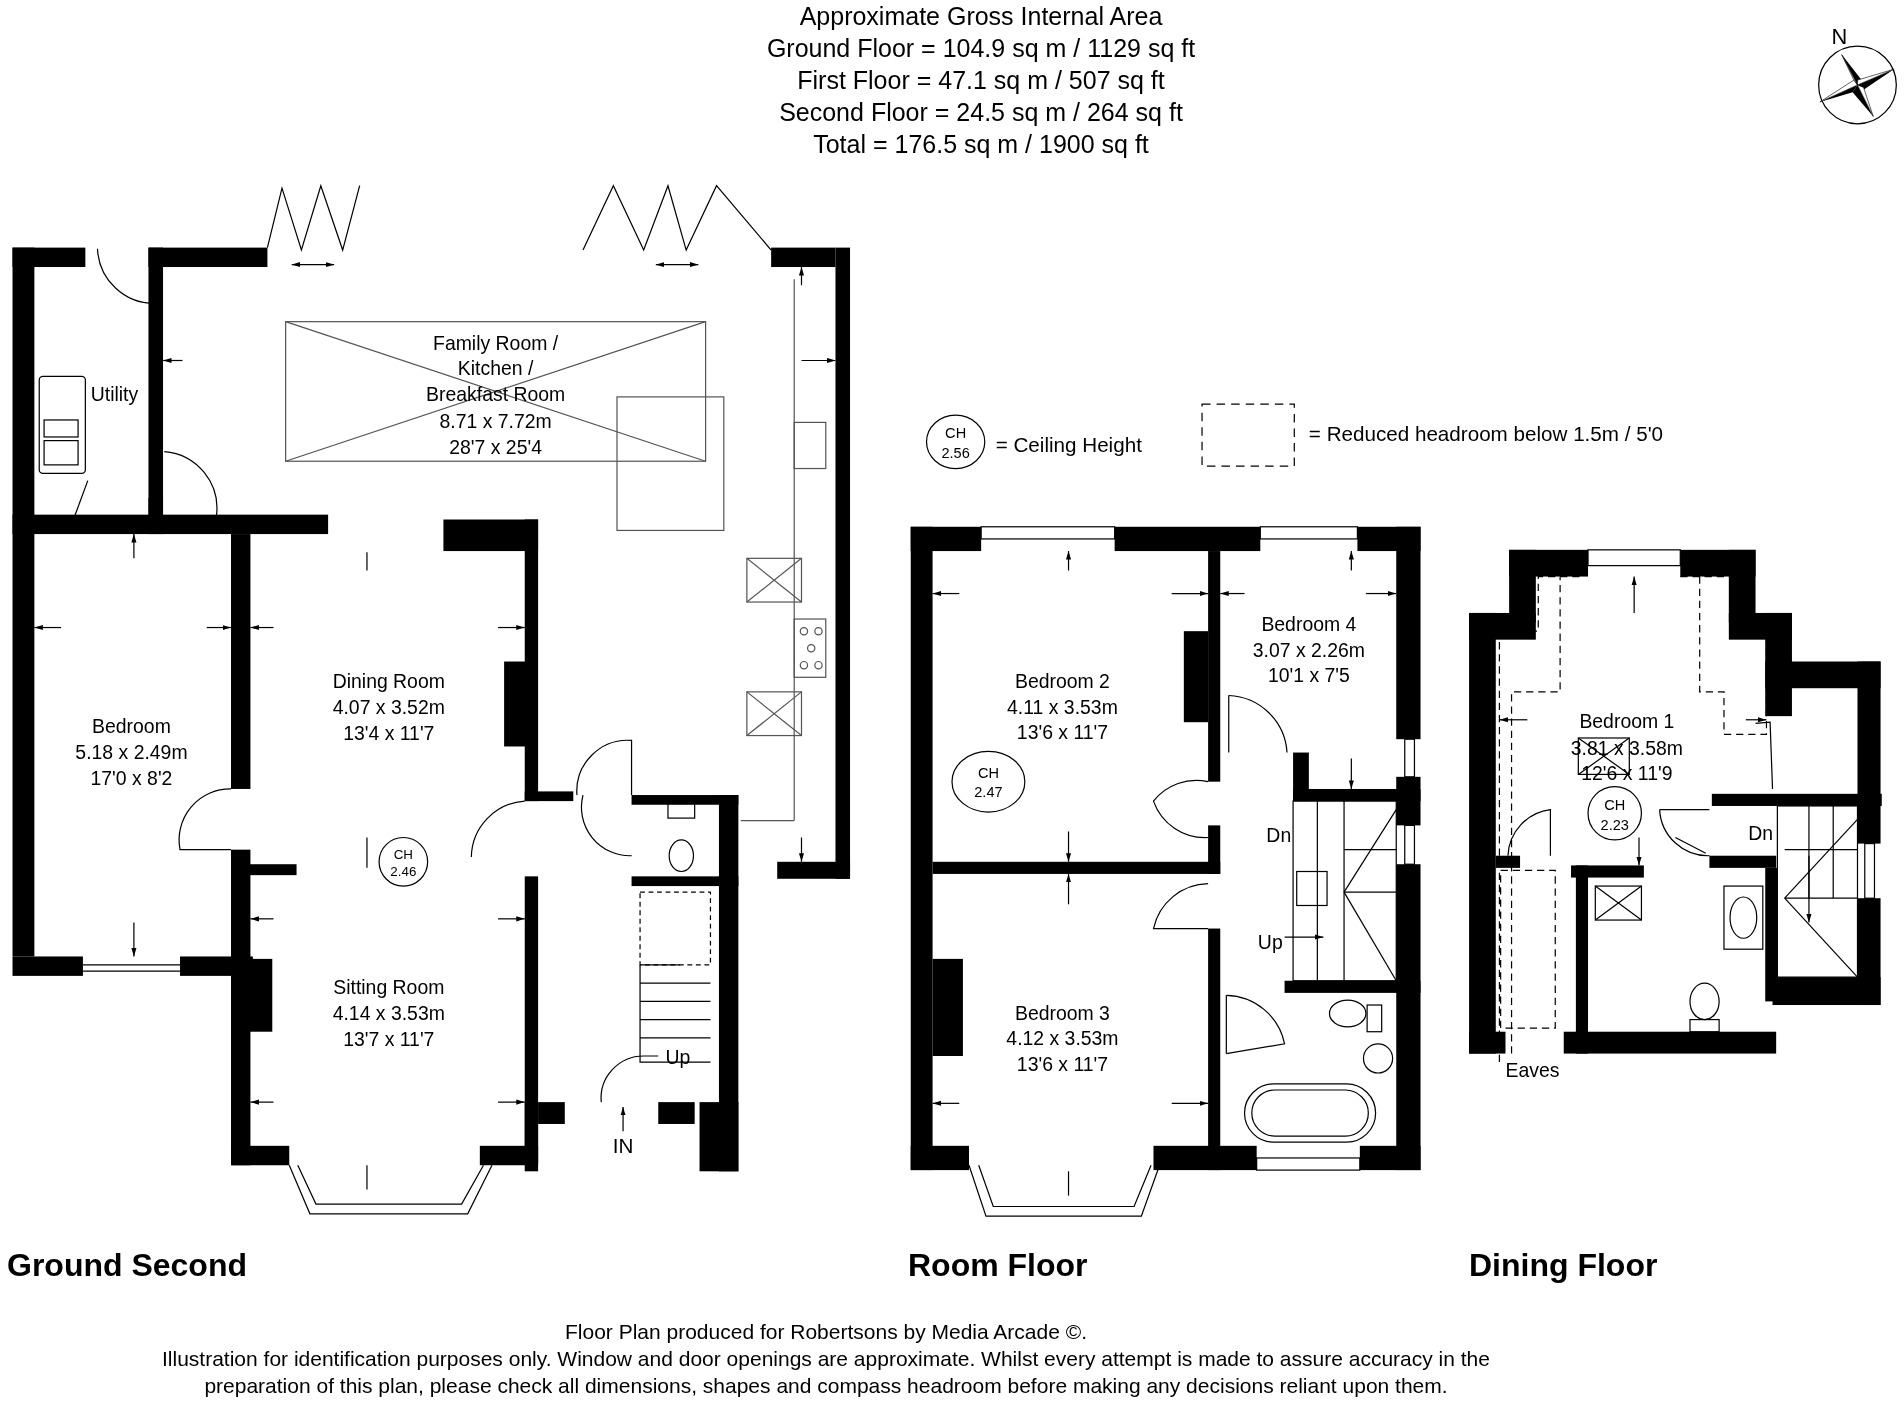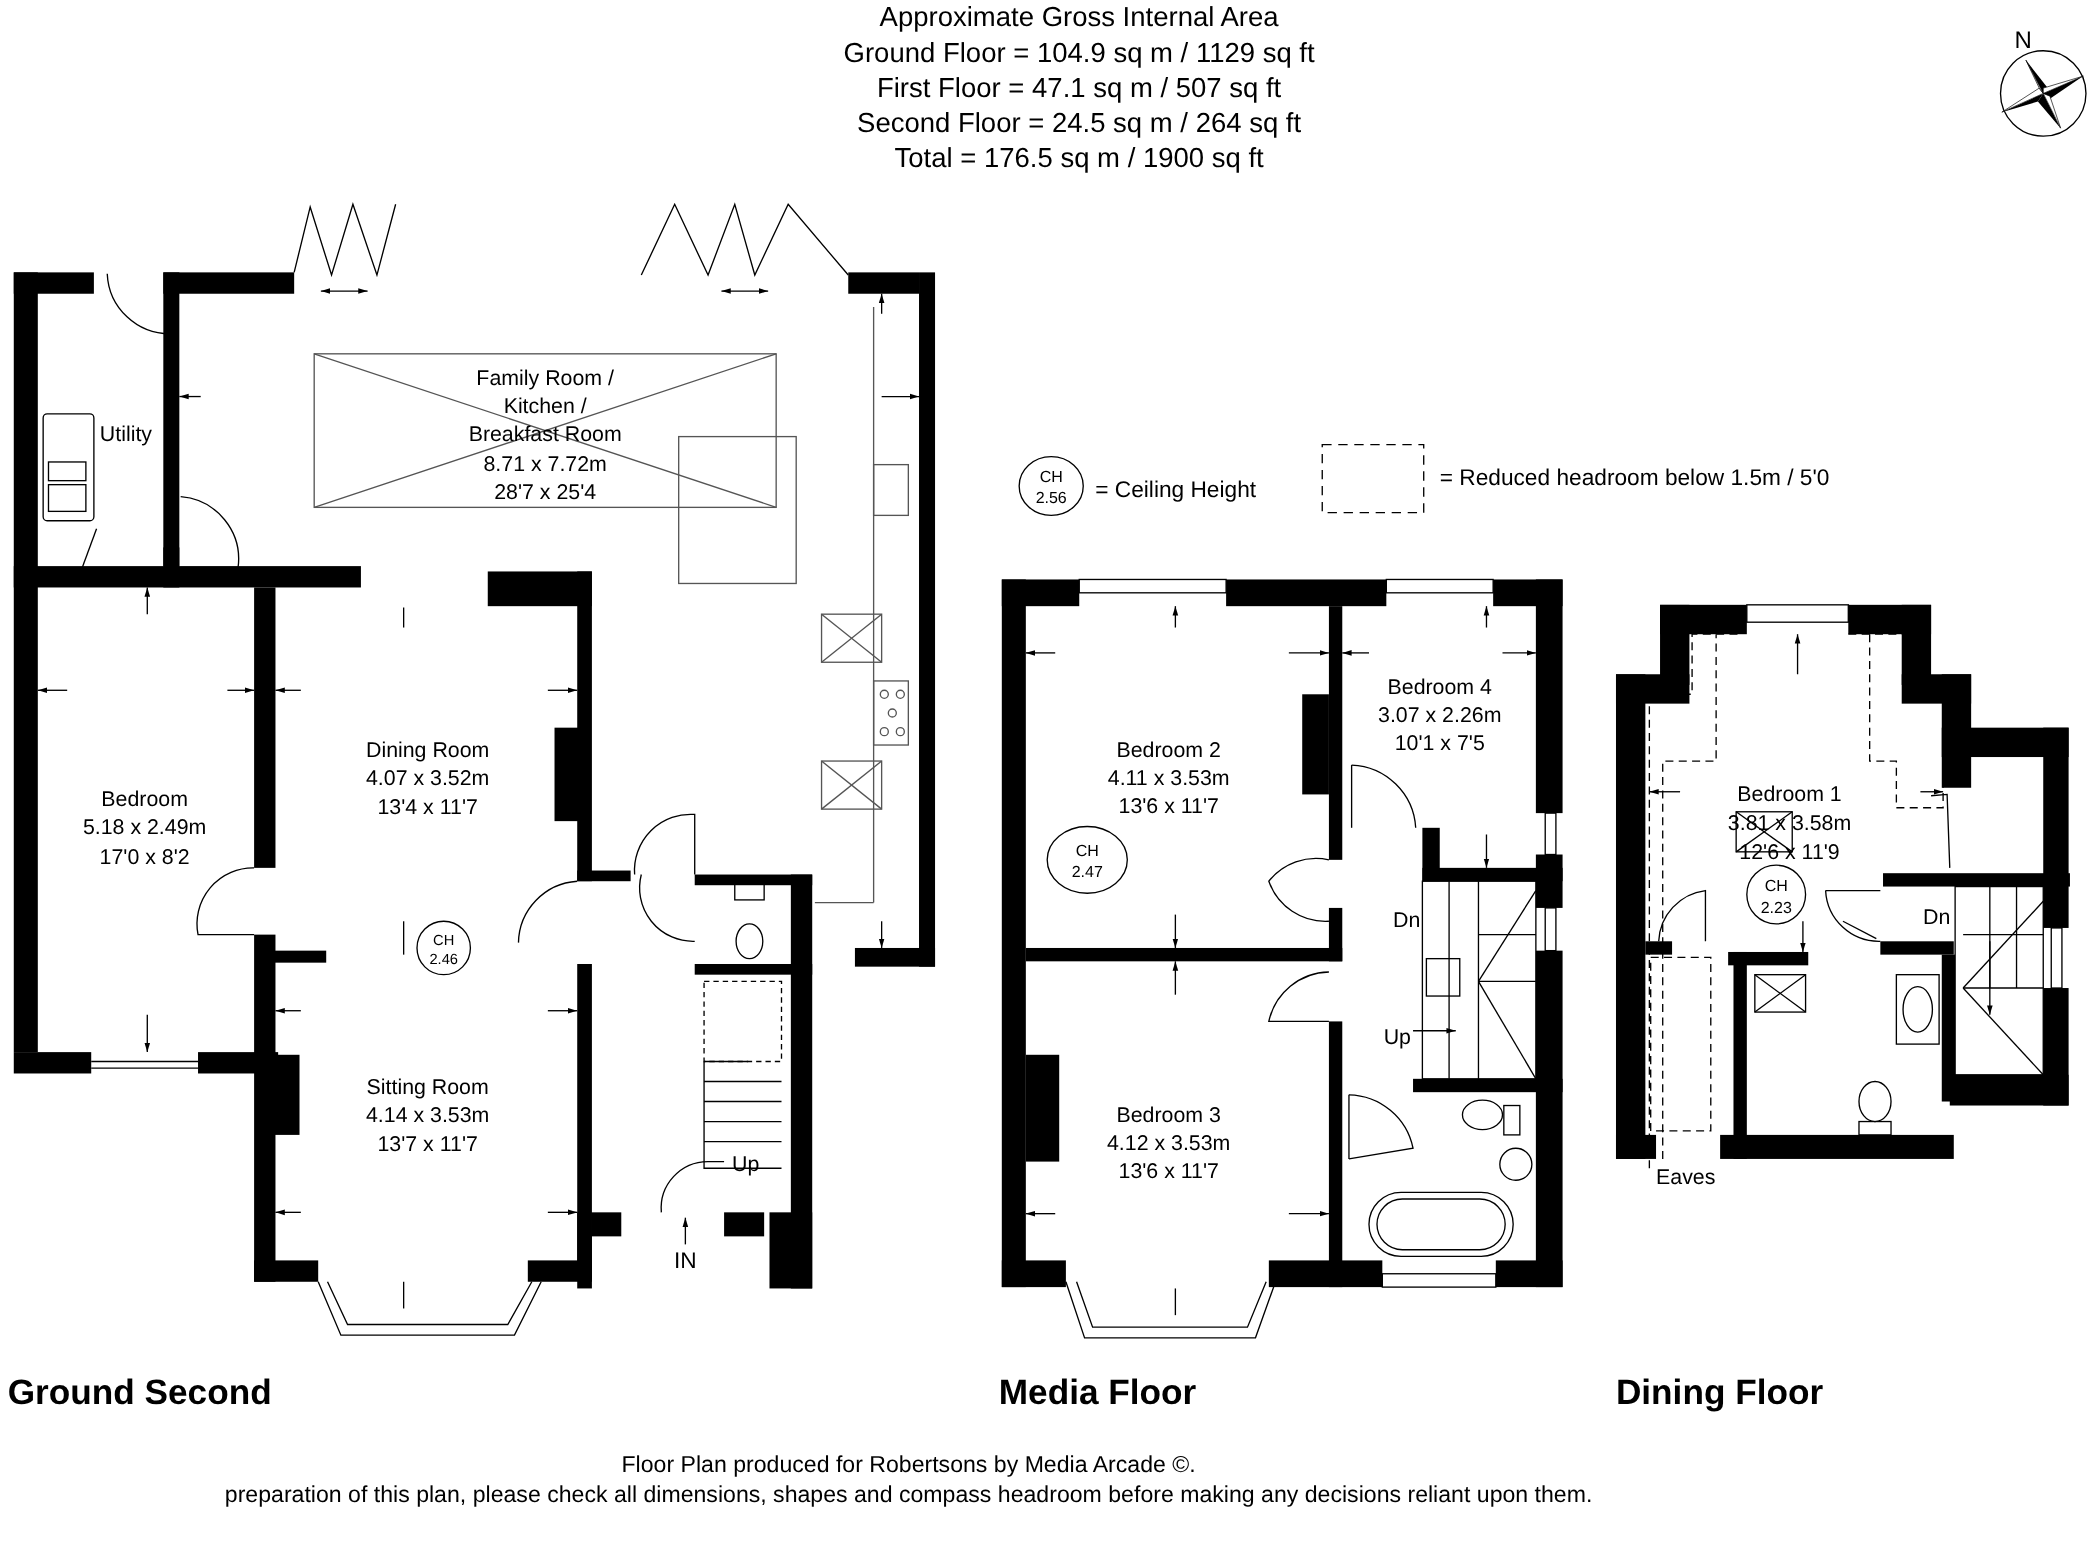--- a/index.html
+++ b/index.html
@@ -346,19 +346,20 @@
     </g>
     <circle cx="1330" cy="670" r="22" fill="none" stroke="#000" stroke-width="1"></circle>
     <text class="txt" x="1330" y="667" font-size="12" text-anchor="middle">CH</text>
     <text class="txt" x="1330" y="684" font-size="12" text-anchor="middle">2.23</text>
     <text class="txt" x="1440" y="692" font-size="16">Dn</text>
     <text class="txt" x="1240" y="887" font-size="16">Eaves</text>
   </g>
 </svg>
 
 <div class="floor-label" style="left:7px;">Ground Second</div>
-<div class="floor-label" style="left:908px;">Media Floor</div>
+<div class="floor-label" style="left:908px;">Room Floor</div>
 <div class="floor-label" style="left:1469px;">Dining Floor</div>
 
 <div class="footer">
   <div>Floor Plan produced for Robertsons by Media Arcade ©.</div>
+  <div>Illustration for identification purposes only. Window and door openings are approximate. Whilst every attempt is made to assure accuracy in the</div>
   <div>preparation of this plan, please check all dimensions, shapes and compass headroom before making any decisions reliant upon them.</div>
 </div>
 
 </body></html>

